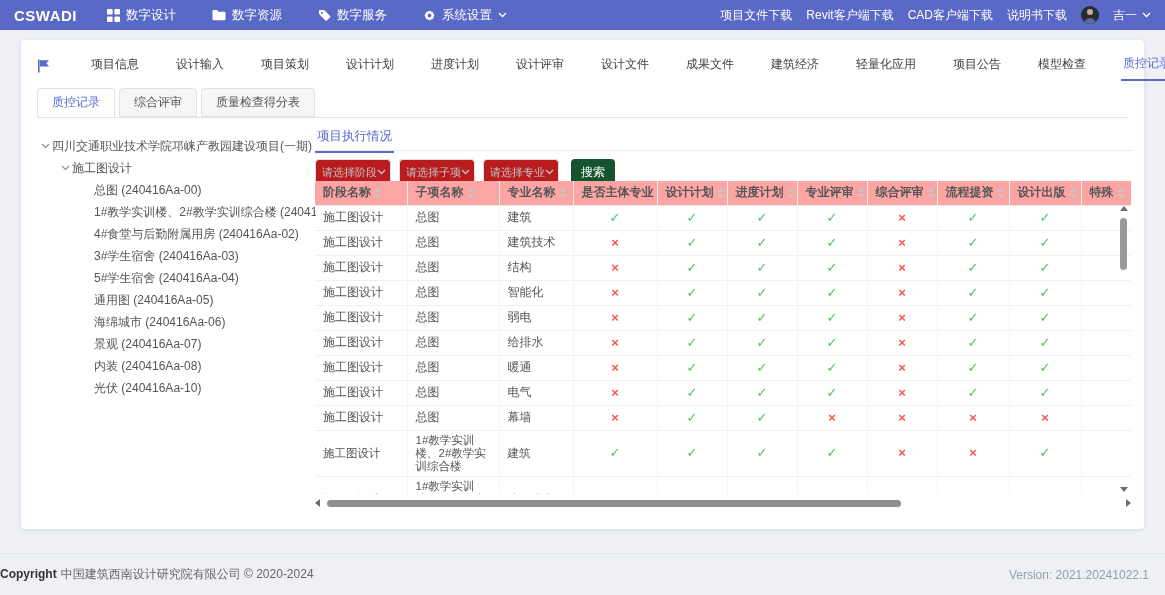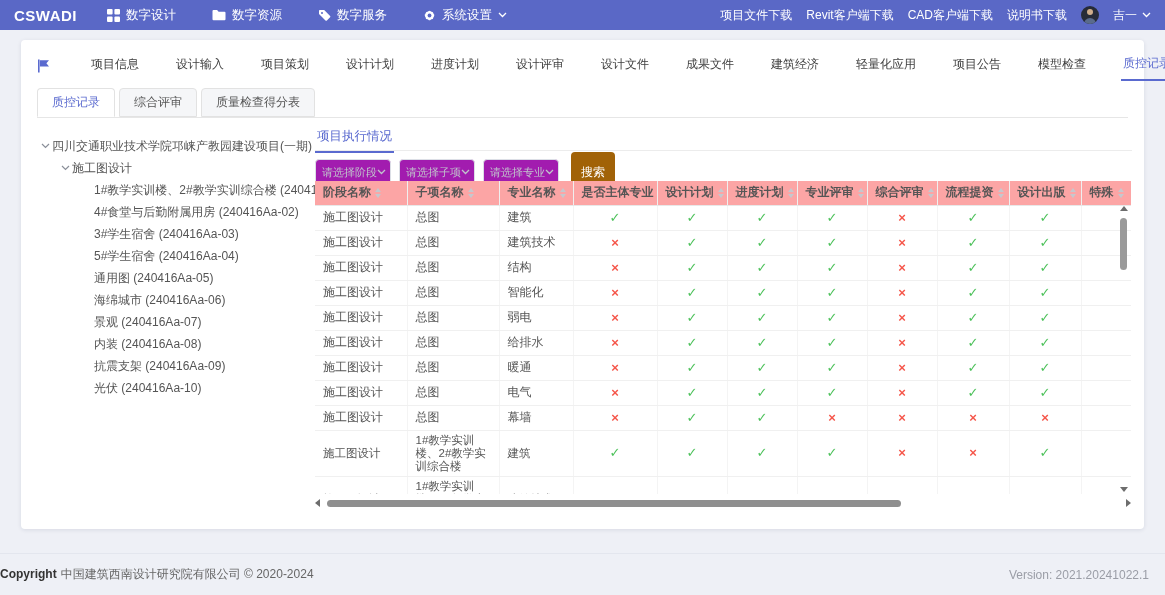--- a/index.html
+++ b/index.html
@@ -42,24 +42,24 @@
   .tree { position:absolute; left:17px; top:95px; width:278px; bottom:16px; font-size:12px; color:#555; }
   .tree-row { height:22px; line-height:22px; white-space:nowrap; overflow:hidden; cursor:pointer; display:flex; align-items:center; }
   .tree-row .lbl { overflow:hidden; text-overflow:clip; }
   .caret { width:14px; flex:0 0 14px; display:flex; align-items:center; justify-content:center; }
   .ind1 { padding-left:20px; } .ind2 { padding-left:42px; }
   
   .panel { position:absolute; left:294px; top:88px; width:817px; height:386px; }
   .exec-row { height:23px; border-bottom:1px solid #ececec; }
   .exec-tab { display:inline-block; color:#5a6acf; font-size:12.5px; padding:0 2px 6px; border-bottom:2px solid #5a6acf; cursor:pointer; }
   .filter-row { margin-top:8px; height:26px; display:flex; gap:8px; align-items:center; }
-  .sel { width:76px; height:26px; border:1px solid #dcdfe6; border-radius:4px; background:#a21caf;
+  .sel { width:76px; height:26px; border:1px solid #dcdfe6; border-radius:4px; background:#b91c1c;
     display:flex; align-items:center; justify-content:space-between; padding:0 5px 0 6px; cursor:pointer; }
   .sel .ph { color:#c0c4cc; font-size:11px; white-space:nowrap; }
-  .search-btn { width:44px; height:40px; background:#a16207; color:#fff; border:none; border-radius:4px;
+  .search-btn { width:44px; height:26px; background:#14532d; color:#fff; border:none; border-radius:4px;
     font-size:12px; margin-left:4px; cursor:pointer; font-family:inherit; }
   
   .table-wrap { position:absolute; left:0; top:53px; width:816px; height:313px; overflow:hidden; }
   table { border-collapse:collapse; table-layout:fixed; width:846px; font-size:12px; color:#555; }
   th { background:#fca5a5; font-weight:bold; height:24px; text-align:left; padding:0 8px;
     border-bottom:1px solid #e8e8e8; border-right:1px solid #efefef; white-space:nowrap; overflow:hidden; cursor:pointer; }
   th .th-inner { display:flex; align-items:center; gap:4px; }
   td { border-bottom:1px solid #f0f0f0; border-right:1px solid #f4f4f4; padding:3px 8px; overflow:hidden; }
   td.c { text-align:center; }
   tr.h25 td { height:25px; padding:0 8px; }
@@ -205,20 +205,24 @@
       <div class="tree-row ind1">
         <span class="caret">
           <svg width="9" height="6" viewBox="0 0 9 6">
             <path d="M1 1 L4.5 4.5 L8 1" stroke="#8a8f99" stroke-width="1.2" fill="none"></path>
           </svg>
         </span>
         <span class="lbl">施工图设计</span>
       </div>
       <div class="tree-row ind2">
         <span class="caret"></span>
+        <span class="lbl">总图 (240416Aa-00)</span>
+      </div>
+      <div class="tree-row ind2">
+        <span class="caret"></span>
         <span class="lbl">1#教学实训楼、2#教学实训综合楼 (240416Aa-01)</span>
       </div>
       <div class="tree-row ind2">
         <span class="caret"></span>
         <span class="lbl">4#食堂与后勤附属用房 (240416Aa-02)</span>
       </div>
       <div class="tree-row ind2">
         <span class="caret"></span>
         <span class="lbl">3#学生宿舍 (240416Aa-03)</span>
       </div>
@@ -234,24 +238,20 @@
         <span class="caret"></span>
         <span class="lbl">海绵城市 (240416Aa-06)</span>
       </div>
       <div class="tree-row ind2">
         <span class="caret"></span>
         <span class="lbl">景观 (240416Aa-07)</span>
       </div>
       <div class="tree-row ind2">
         <span class="caret"></span>
         <span class="lbl">内装 (240416Aa-08)</span>
-      </div>
-      <div class="tree-row ind2">
-        <span class="caret"></span>
-        <span class="lbl">抗震支架 (240416Aa-09)</span>
       </div>
       <div class="tree-row ind2">
         <span class="caret"></span>
         <span class="lbl">光伏 (240416Aa-10)</span>
       </div>
     </div>
 
   <div class="panel">
     <div class="exec-row">
       <span class="exec-tab">项目执行情况</span>

